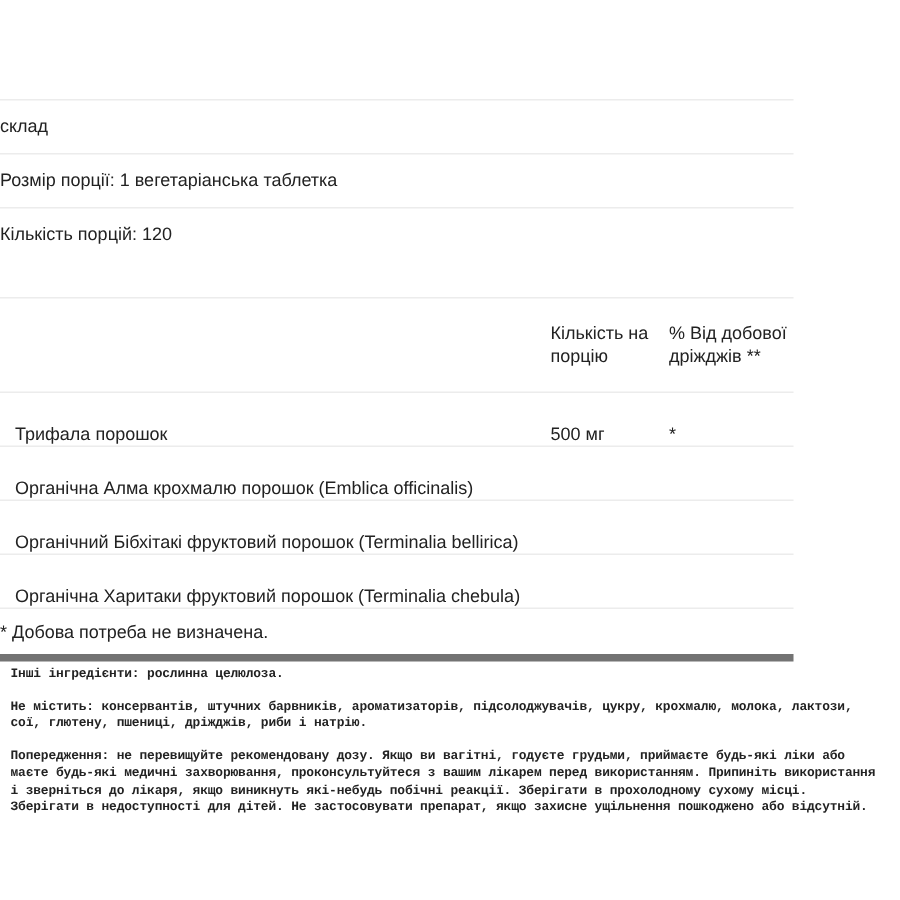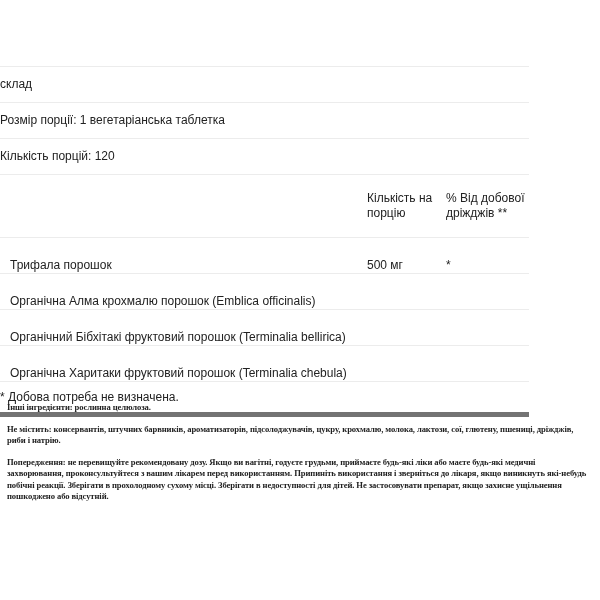--- a/index.html
+++ b/index.html
@@ -2,29 +2,29 @@
 <html><head>
   <meta charset="utf-8">
   <style>
     html, body { margin: 0; padding: 0; background: #ffffff; }
     body { width: 600px; height: 600px; position: relative; overflow: hidden;
       font-family: "Liberation Sans", sans-serif; color: #222; }
     .facts { position: absolute; left: 0; top: 66px; width: 529px; }
     .row { border-top: 1px solid #ececec; font-size: 12px; line-height: 15px;
       box-sizing: border-box; display: flex; align-items: center; }
     .row.single { height: 36px; }
-    .row.head { height: 63px; }
+    .row.head { height: 63px; margin-top: 24px; }
     .row.data { height: 36px; align-items: flex-end; }
     .row.last { border-bottom: 5px solid #737373; }
     .c1 { width: 367px; padding-left: 10px; box-sizing: border-box; }
     .c2 { width: 79px; }
     .c3 { width: 83px; }
     .head .c2, .head .c3 { align-self: center; }
-    .extra { position: absolute; left: 7px; top: 402px; width: 580px;
-      font-family: Liberation Serif, serif; font-weight: bold; font-size: 8.6px;
+    .extra { position: absolute; left: 7px; top: 444px; width: 580px;
+      font-family: Liberation Mono, monospace; font-weight: bold; font-size: 8.6px;
       line-height: 11.5px; color: #222; letter-spacing: -0.1px; }
     .extra p { margin: 0 0 10px 0; }
   </style>
 </head>
 <body>
 
 <div class="facts">
   <div class="row single">
     <span>склад</span>
   </div>

